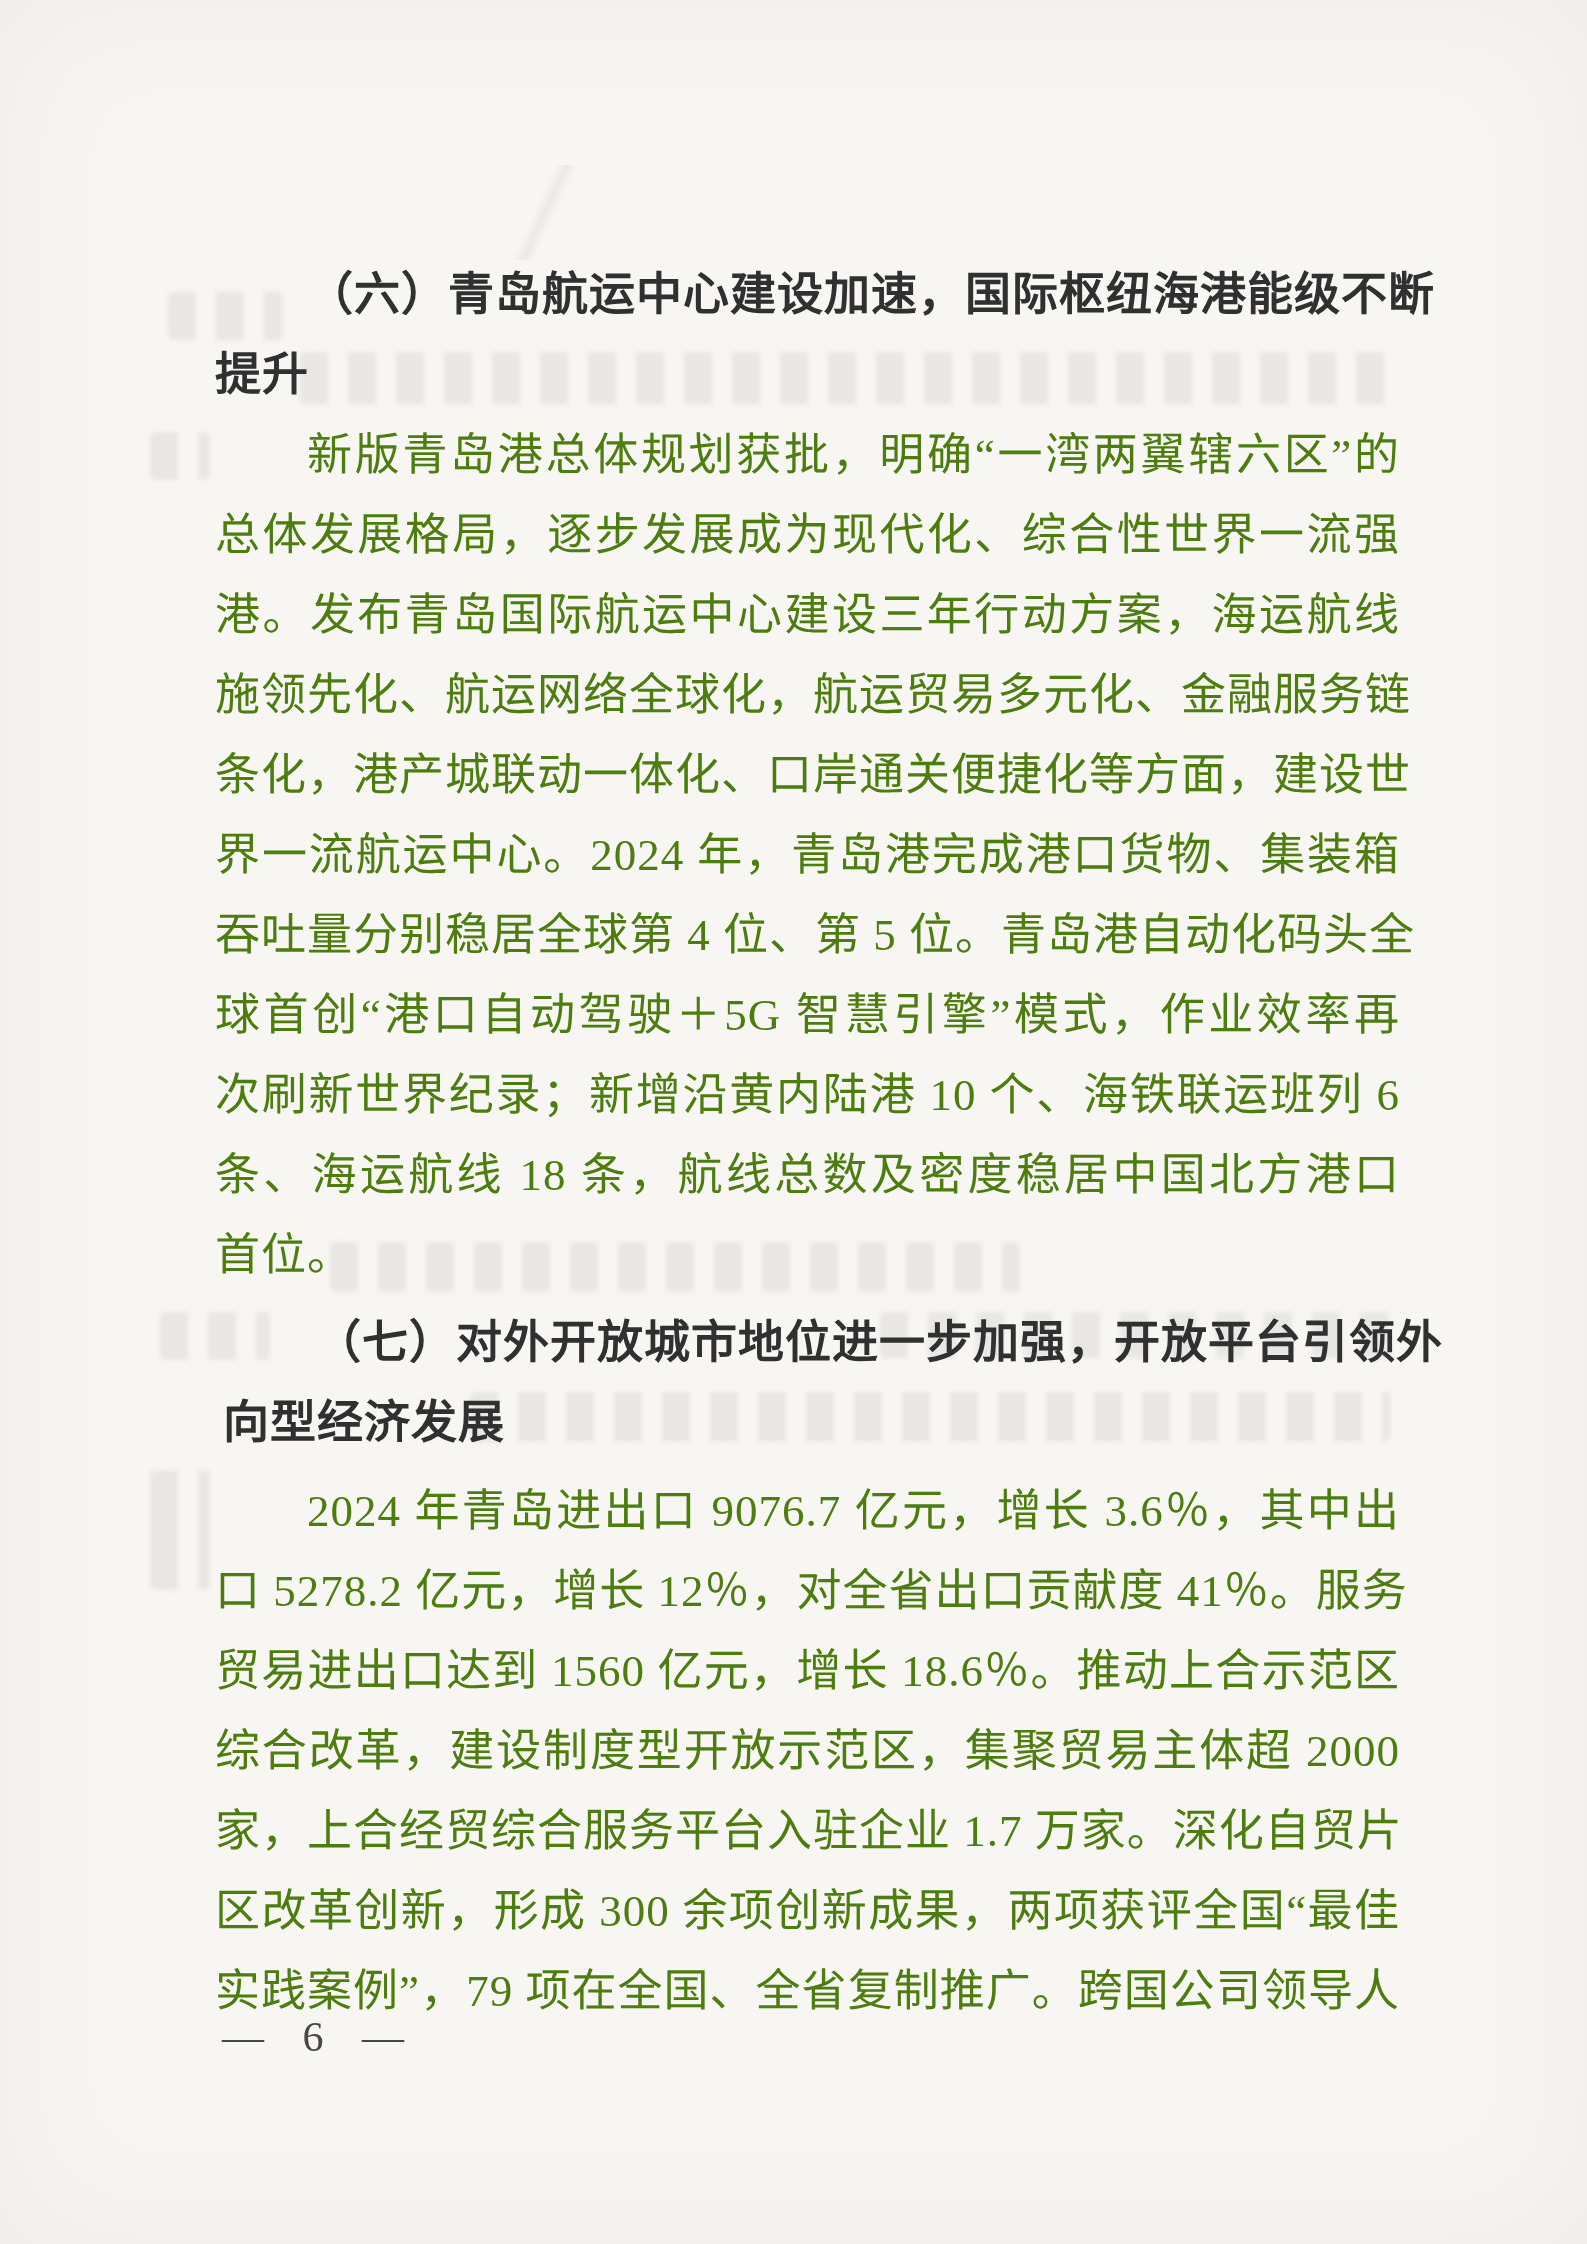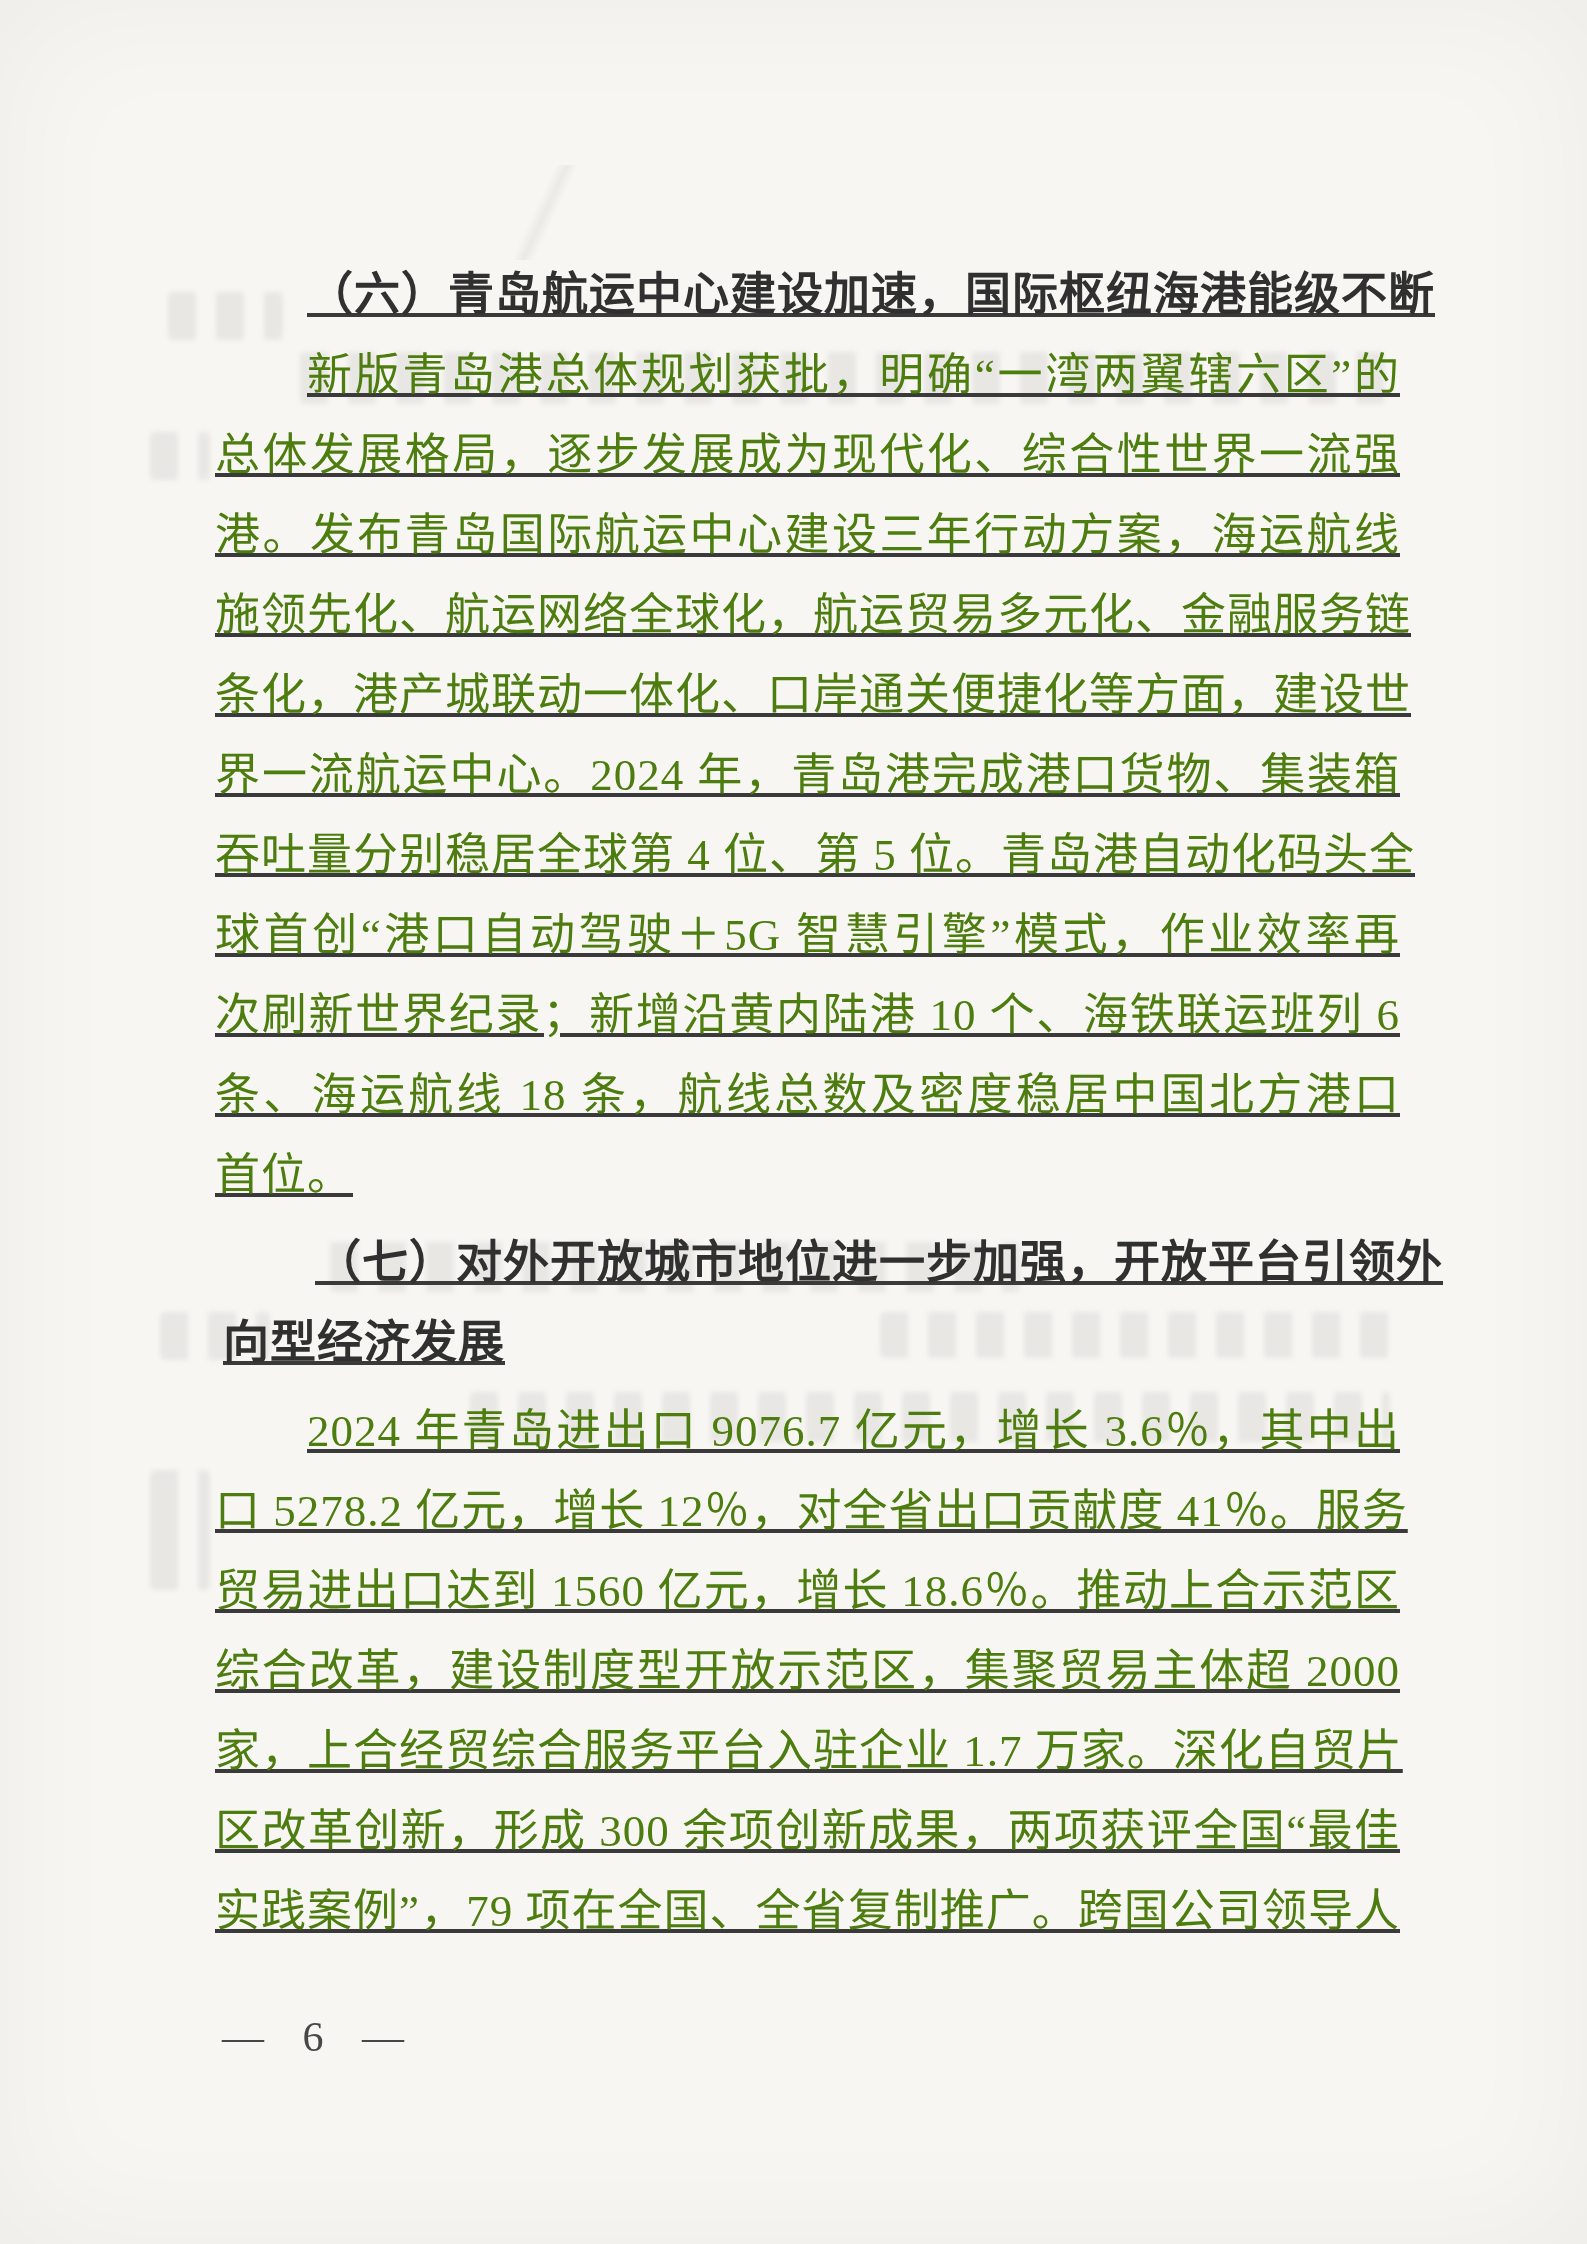--- a/index.html
+++ b/index.html
@@ -44,21 +44,20 @@
     background: repeating-linear-gradient(90deg,
       rgba(110,110,108,0.20) 0 28px,
       rgba(110,110,108,0.0) 28px 48px);
     pointer-events: none;
   }
   .text-block {
     position: absolute;
     left: 215px;
     top: 255px;
     width: 1185px;
-    text-decoration: underline;
   }
   .line {
     font-size: 45px;
     line-height: 80px;
     height: 80px;
     letter-spacing: 1px;
     text-align: justify;
     text-align-last: justify;
     white-space: nowrap;
     color: #4d7c0f;
@@ -99,20 +98,21 @@
   <div class="ghost" style="left:160px; top:1312px; width:110px;  height:48px;"></div>
   <div class="ghost" style="left:880px; top:1312px; width:510px;  height:46px;"></div>
   <div class="ghost" style="left:470px; top:1392px; width:920px;  height:50px;"></div>
   <div class="ghost" style="left:150px; top:1470px; width:60px;   height:120px;"></div>
 
   <main class="text-block">
 
     <section>
       <h2 class="doc-heading" style="margin:0; padding:0;">
           <div class="line indent">（六）青岛航运中心建设加速，国际枢纽海港能级不断</div>
+          <div class="line line-end">提升</div>
         </h2>
       <div class="doc-paragraph">
           <div class="line indent">新版青岛港总体规划获批，明确“一湾两翼辖六区”的</div>
           <div class="line">总体发展格局，逐步发展成为现代化、综合性世界一流强</div>
           <div class="line">港。发布青岛国际航运中心建设三年行动方案，海运航线</div>
           <div class="line">施领先化、航运网络全球化，航运贸易多元化、金融服务链</div>
           <div class="line">条化，港产城联动一体化、口岸通关便捷化等方面，建设世</div>
           <div class="line">界一流航运中心。2024 年，青岛港完成港口货物、集装箱</div>
           <div class="line">吞吐量分别稳居全球第 4 位、第 5 位。青岛港自动化码头全</div>
           <div class="line">球首创“港口自动驾驶＋5G 智慧引擎”模式，作业效率再</div>

